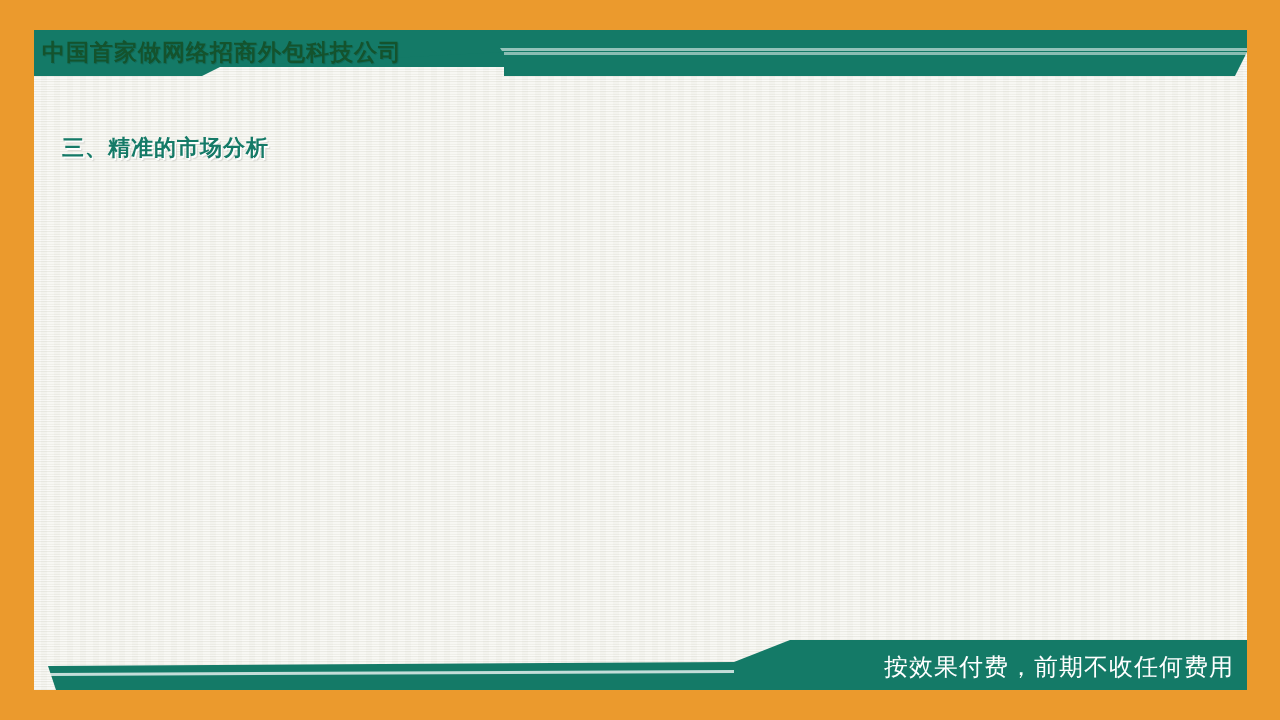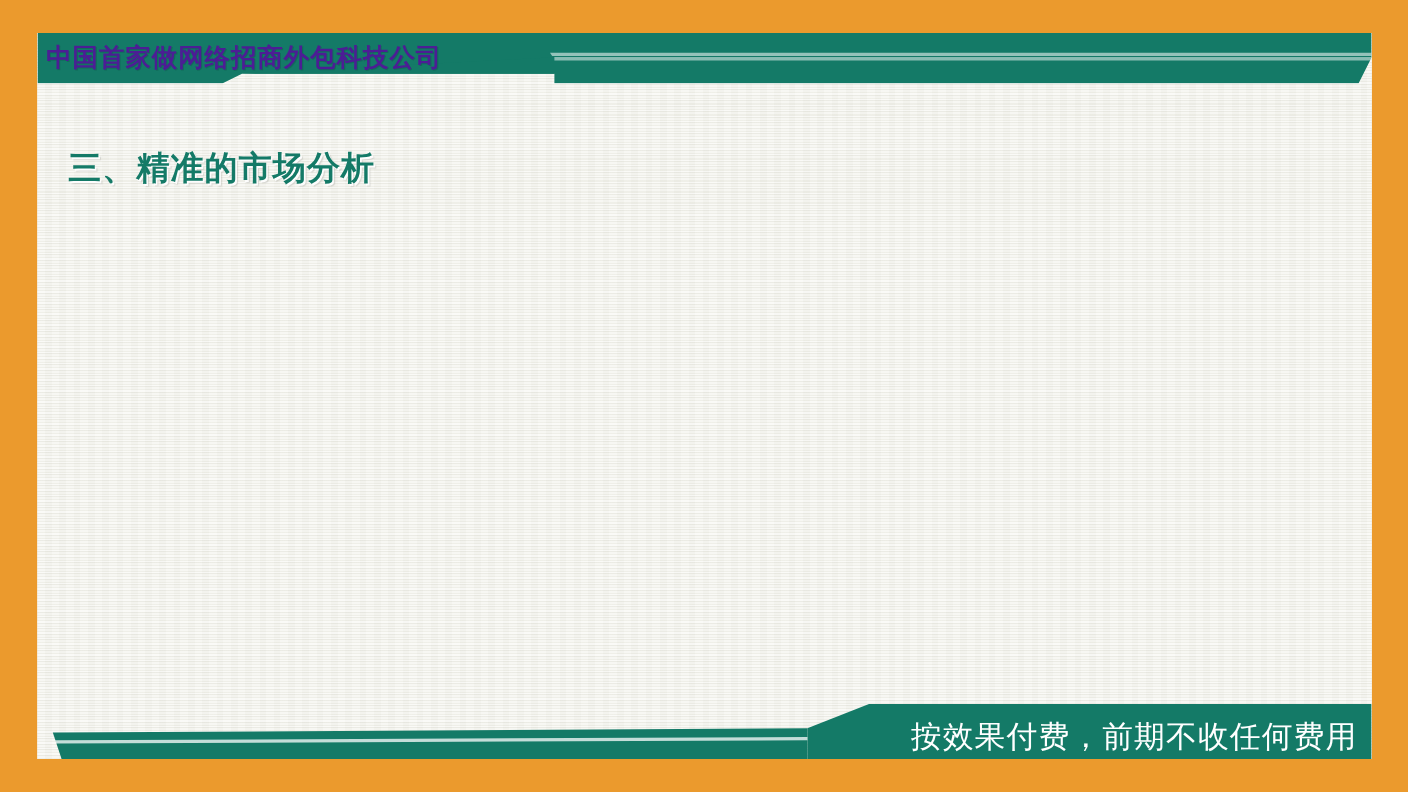--- a/index.html
+++ b/index.html
@@ -70,34 +70,34 @@
     position: absolute;
     left: 8px;
     top: 1px;
     height: 42px;
     display: flex;
     align-items: center;
     font-family: "DejaVu Sans", "Liberation Sans", sans-serif;
     font-weight: bold;
     font-size: 23px;
     letter-spacing: 1px;
-    color: #4c1d95;
+    color: #14532d;
     text-shadow: 1px 1px 0 rgba(0,0,0,0.12);
     white-space: nowrap;
     z-index: 3;
   }
 
   
   .section-title {
     position: absolute;
     left: 62px;
     top: 133px;
     font-family: "DejaVu Sans", "Liberation Sans", sans-serif;
     font-weight: bold;
-    font-size: 30px;
+    font-size: 22px;
     letter-spacing: 1px;
     color: #147a67;
     text-shadow: 1.5px 1.5px 0 rgba(255,255,255,0.95),
                  2.5px 2.5px 1px rgba(180,180,172,0.45);
     white-space: nowrap;
   }
 
   
   .body-text {
     position: absolute;
@@ -126,21 +126,21 @@
   .footer-shape {
     position: absolute;
     left: 0; top: 0;
     width: 100%; height: 100%;
   }
   .footer-text {
     position: absolute;
     right: 13px;
     top: 11px;
     font-family: "DejaVu Sans", "Liberation Sans", sans-serif;
-    font-size: 28px;
+    font-size: 24px;
     color: #ffffff;
     letter-spacing: 1px;
     white-space: nowrap;
     z-index: 3;
   }
 </style>
 </head>
 <body>
 
 <div class="slide">

